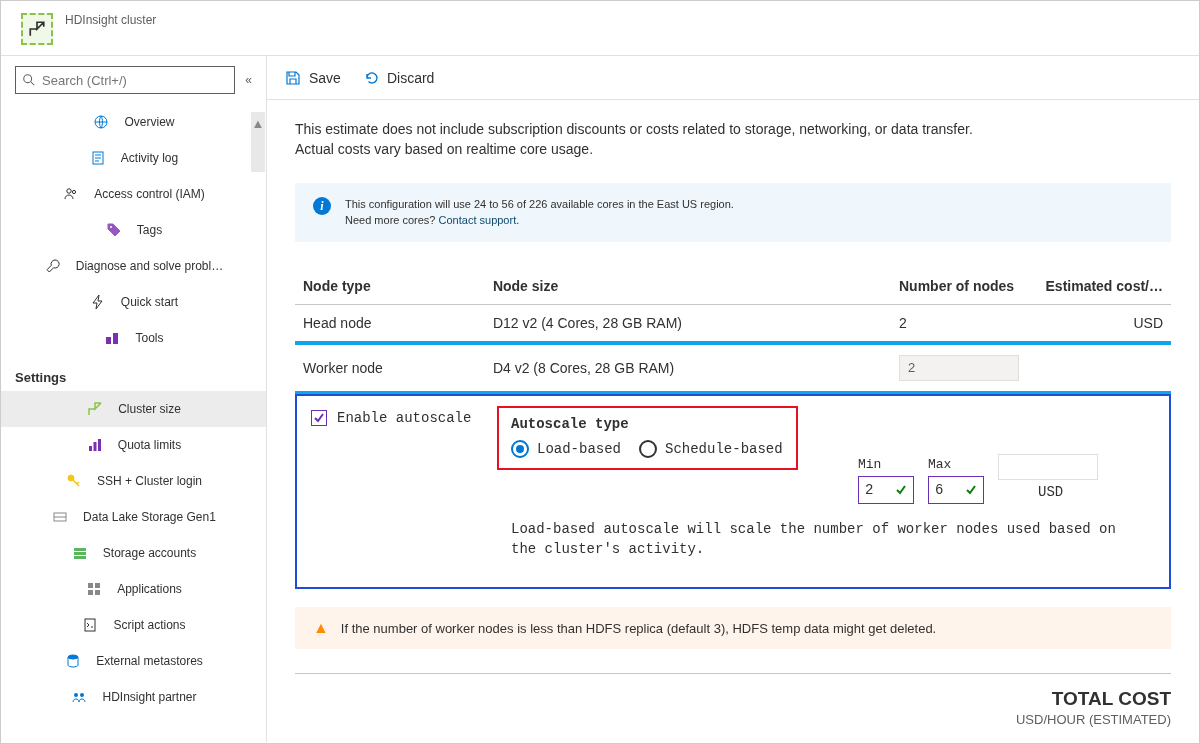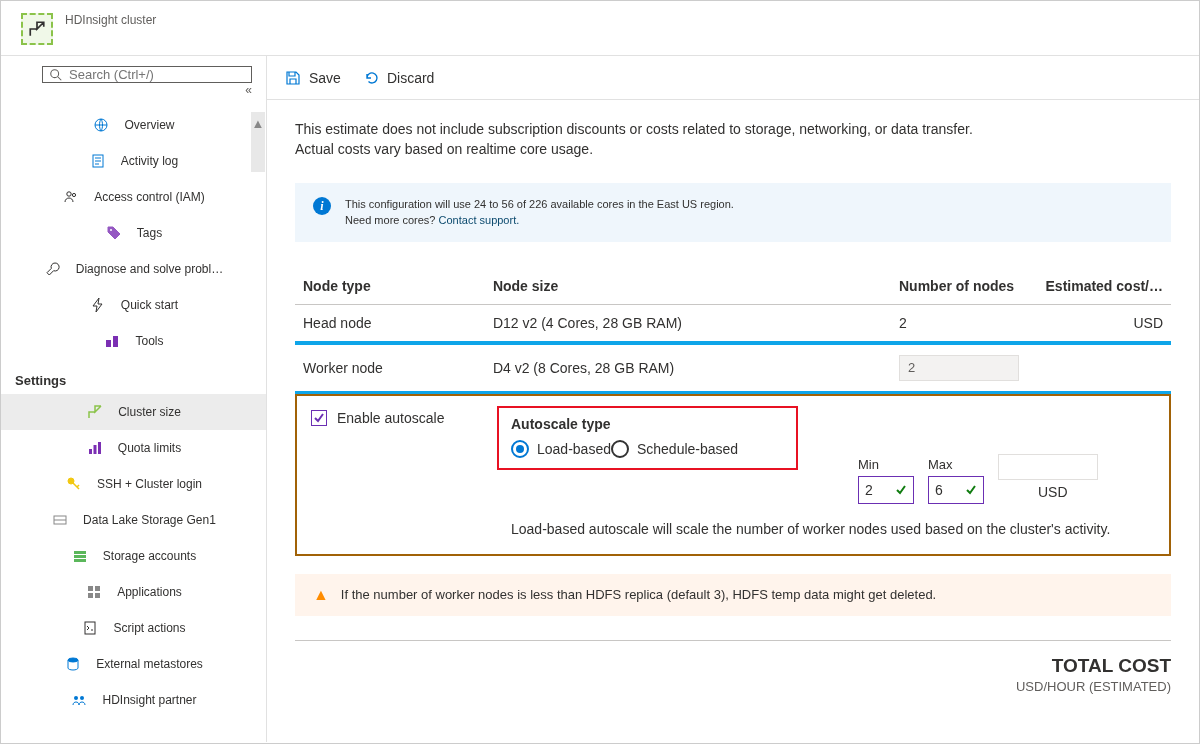--- a/index.html
+++ b/index.html
@@ -5,21 +5,21 @@
 * { box-sizing: border-box; margin: 0; padding: 0; }
 body { font-family: 'Segoe UI', Arial, sans-serif; font-size: 13px; color: #323130; background: #fff; width: 1200px; height: 744px; overflow: hidden; border: 1px solid #ccc; }
 .header { display: flex; align-items: flex-start; padding: 12px 20px 10px 20px; border-bottom: 1px solid #e1e1e1; }
 .header .cluster-icon { width: 32px; height: 32px; margin-right: 12px; border: 2px dashed #8bc34a; display: flex; align-items: center; justify-content: center; background: #f0f8e8; }
 .header .cluster-icon svg { width: 18px; height: 18px; }
 .header .title-block { display: flex; flex-direction: column; }
 .header .title { font-size: 20px; font-weight: 600; color: #323130; }
 .header .subtitle { font-size: 12px; color: #605e5c; }
 .body { display: flex; height: calc(744px - 58px); }
 .sidebar { width: 266px; border-right: 1px solid #e1e1e1; padding: 10px 0 0 0; position: relative; overflow: hidden; }
-.search-row { display: flex; align-items: flex-end; padding: 0 14px 10px 14px; flex-direction: column; }
+.search-row { display: flex; align-items: center; padding: 0 14px 10px 14px; }
 .search-box { flex: 1; display: flex; align-items: center; border: 1px solid #605e5c; height: 28px; padding: 0 6px; }
 .search-box svg { width: 14px; height: 14px; margin-right: 6px; color: #605e5c; }
 .search-box input { border: 0; outline: 0; font-size: 13px; flex: 1; color: #605e5c; }
 .collapse-chevron { margin-left: 10px; color: #605e5c; font-size: 12px; }
 .nav-item { display: flex; align-items: center; height: 36px; padding: 0 14px; cursor: pointer; font-size: 12px; justify-content: center; }
 .nav-item.selected { background: #ececec; }
 .nav-item .icn { width: 18px; height: 18px; margin-right: 14px; display: flex; align-items: center; justify-content: center; }
 .nav-item .icn svg { width: 16px; height: 16px; }
 .nav-label-text { white-space: nowrap; overflow: hidden; text-overflow: ellipsis; }
 .nav-section { padding: 14px 14px 6px 14px; font-size: 13px; font-weight: 600; color: #323130; }
@@ -33,30 +33,30 @@
 .info-banner { background: #eff6fc; padding: 14px 18px; display: flex; align-items: flex-start; margin-bottom: 26px; }
 .info-banner .info-icn { width: 18px; height: 18px; border-radius: 50%; background: #0078d4; color: #fff; display: flex; align-items: center; justify-content: center; font-size: 12px; font-weight: bold; margin-right: 14px; flex-shrink: 0; font-style: italic; font-family: Georgia, serif; }
 .info-banner .info-text { font-size: 11px; color: #323130; line-height: 1.4; }
 .info-banner a { color: #0c4a6e; text-decoration: none; }
 table.node-table { width: 100%; border-collapse: collapse; margin-bottom: 0; }
 .node-table th { text-align: left; font-weight: 600; font-size: 14px; padding: 10px 8px; border-bottom: 1px solid #c8c6c4; }
 .node-table td { font-size: 14px; padding: 10px 8px; border-bottom: 4px solid #0ea5e9; vertical-align: middle; }
 .node-table .num-cell { width: 140px; }
 .node-table .cost-cell { width: 140px; text-align: right; }
 .ro-input { height: 26px; background: #f3f2f1; border: 1px solid #e1dfdd; padding: 0 8px; font-size: 13px; color: #605e5c; width: 120px; }
-.autoscale-block { border: 2px solid #a16207; padding: 10px 14px 14px 14px; margin-top: -1px; }
+.autoscale-block { border: 2px solid #1d4ed8; padding: 10px 14px 28px 14px; margin-top: -1px; font-family: Liberation Mono, monospace; }
 .as-top { display: flex; align-items: flex-start; }
 .as-left { width: 186px; padding-top: 4px; }
 .chk { display: flex; align-items: center; }
 .chk .box { width: 16px; height: 16px; border: 1px solid #6b2fb3; display: flex; align-items: center; justify-content: center; margin-right: 10px; }
 .chk .box svg { width: 12px; height: 12px; color: #6b2fb3; }
 .chk-label { font-size: 14px; }
 .as-mid { border: 2px solid #e81123; padding: 8px 12px 10px 12px; width: 301px; margin-right: 60px; }
 .as-mid .grp-label { font-weight: 600; font-size: 14px; margin-bottom: 8px; }
-.radio-row { display: flex; align-items: center; }
+.radio-row { display: flex; align-items: center; gap: 18px; }
 .radio-opt { display: flex; align-items: center; font-size: 14px; }
 .radio-outer { width: 18px; height: 18px; border: 2px solid #333; border-radius: 50%; margin-right: 8px; display: flex; align-items: center; justify-content: center; }
 .radio-outer.sel { border-color: #0078d4; }
 .radio-inner { width: 8px; height: 8px; background: #0078d4; border-radius: 50%; }
 .as-right { display: flex; align-items: flex-end; gap: 14px; }
 .num-col { display: flex; flex-direction: column; margin-top: 48px; }
 .num-col label { font-size: 13px; margin-bottom: 4px; }
 .num-input { height: 28px; width: 56px; border: 1px solid #6b2fb3; display: flex; align-items: center; justify-content: space-between; padding: 0 6px; font-size: 14px; }
 .num-input svg { width: 12px; height: 12px; color: #107c10; }
 .as-cost { margin-left: 40px; font-size: 14px; padding-bottom: 4px; }

